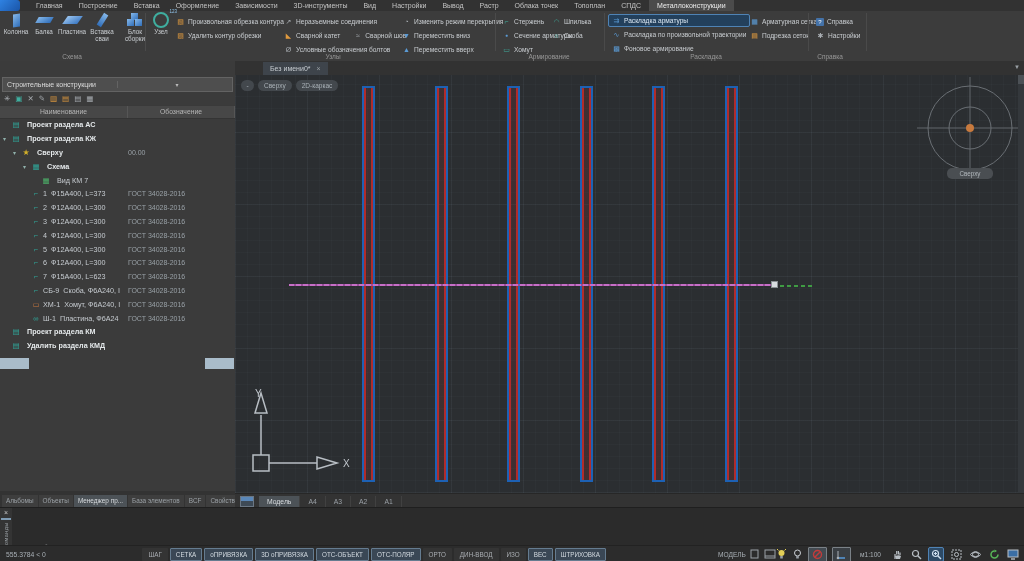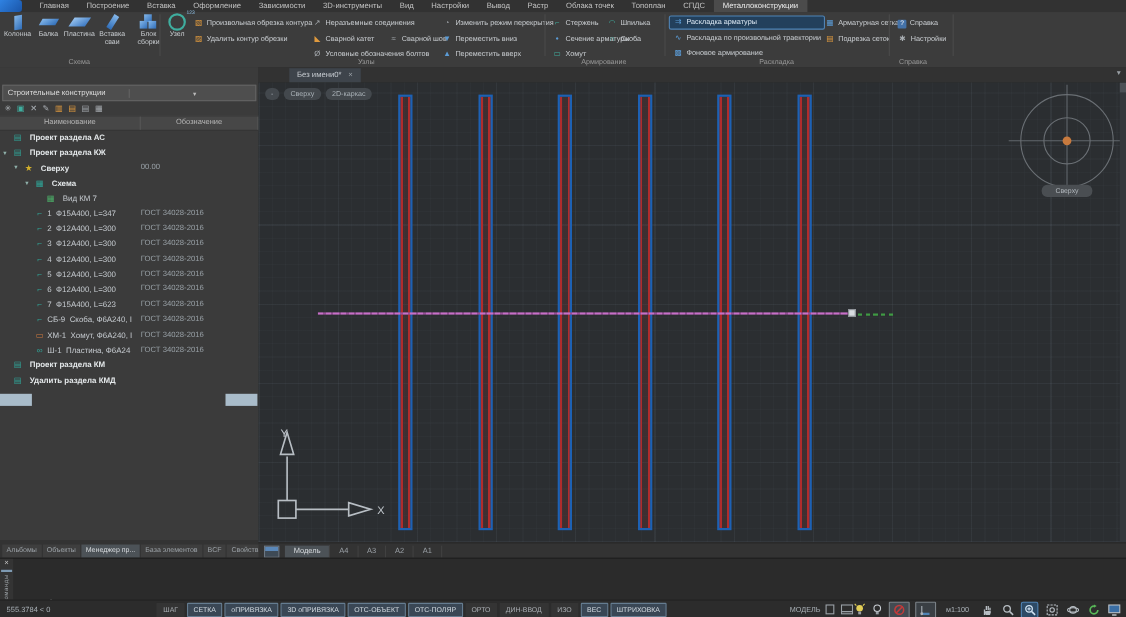--- a/index.html
+++ b/index.html
@@ -369,21 +369,21 @@
           <span class="exp"></span>
           <span class="ticon">▦</span>
           <span class="tnum"></span>
           <span class="tlabel">Вид КМ 7</span>
           <span class="toboz"></span>
         </div>
         <div class="trow lvl2 ic-teal">
           <span class="exp"></span>
           <span class="ticon">⌐</span>
           <span class="tnum">1</span>
-          <span class="tlabel">Ф15А400, L=347</span>
+          <span class="tlabel">Ф15А400, L=373</span>
           <span class="toboz">ГОСТ 34028-2016</span>
         </div>
         <div class="trow lvl2 ic-teal">
           <span class="exp"></span>
           <span class="ticon">⌐</span>
           <span class="tnum">2</span>
           <span class="tlabel">Ф12А400, L=300</span>
           <span class="toboz">ГОСТ 34028-2016</span>
         </div>
         <div class="trow lvl2 ic-teal">

